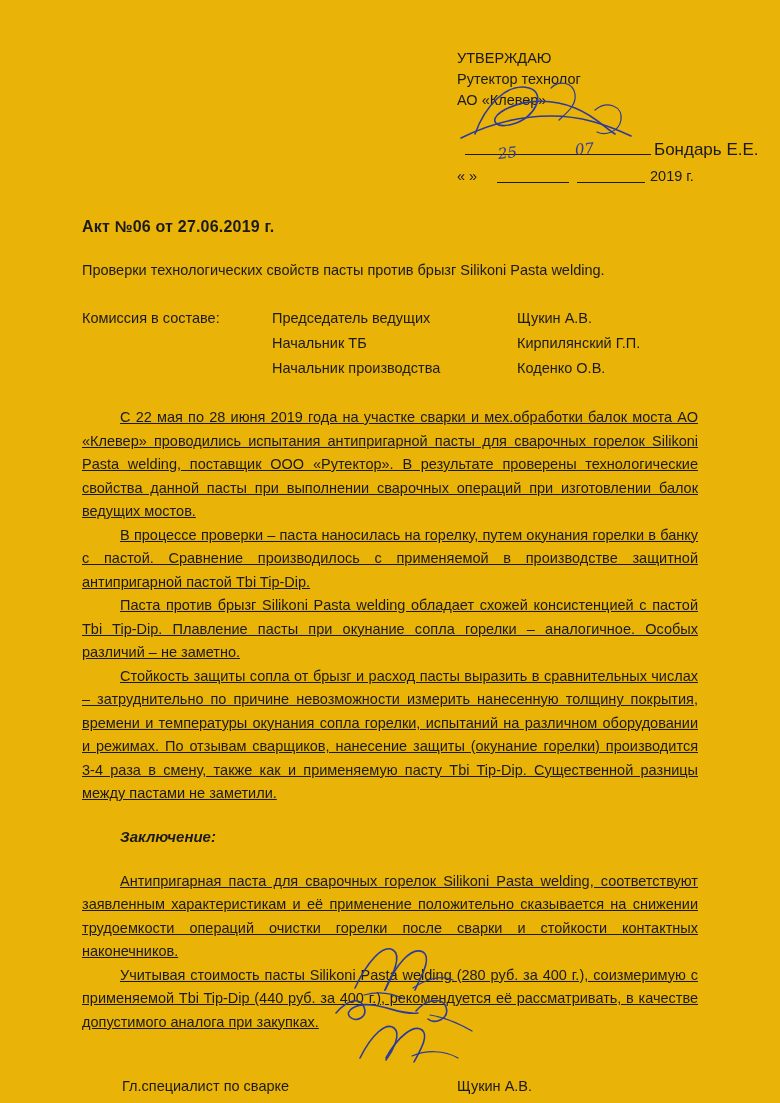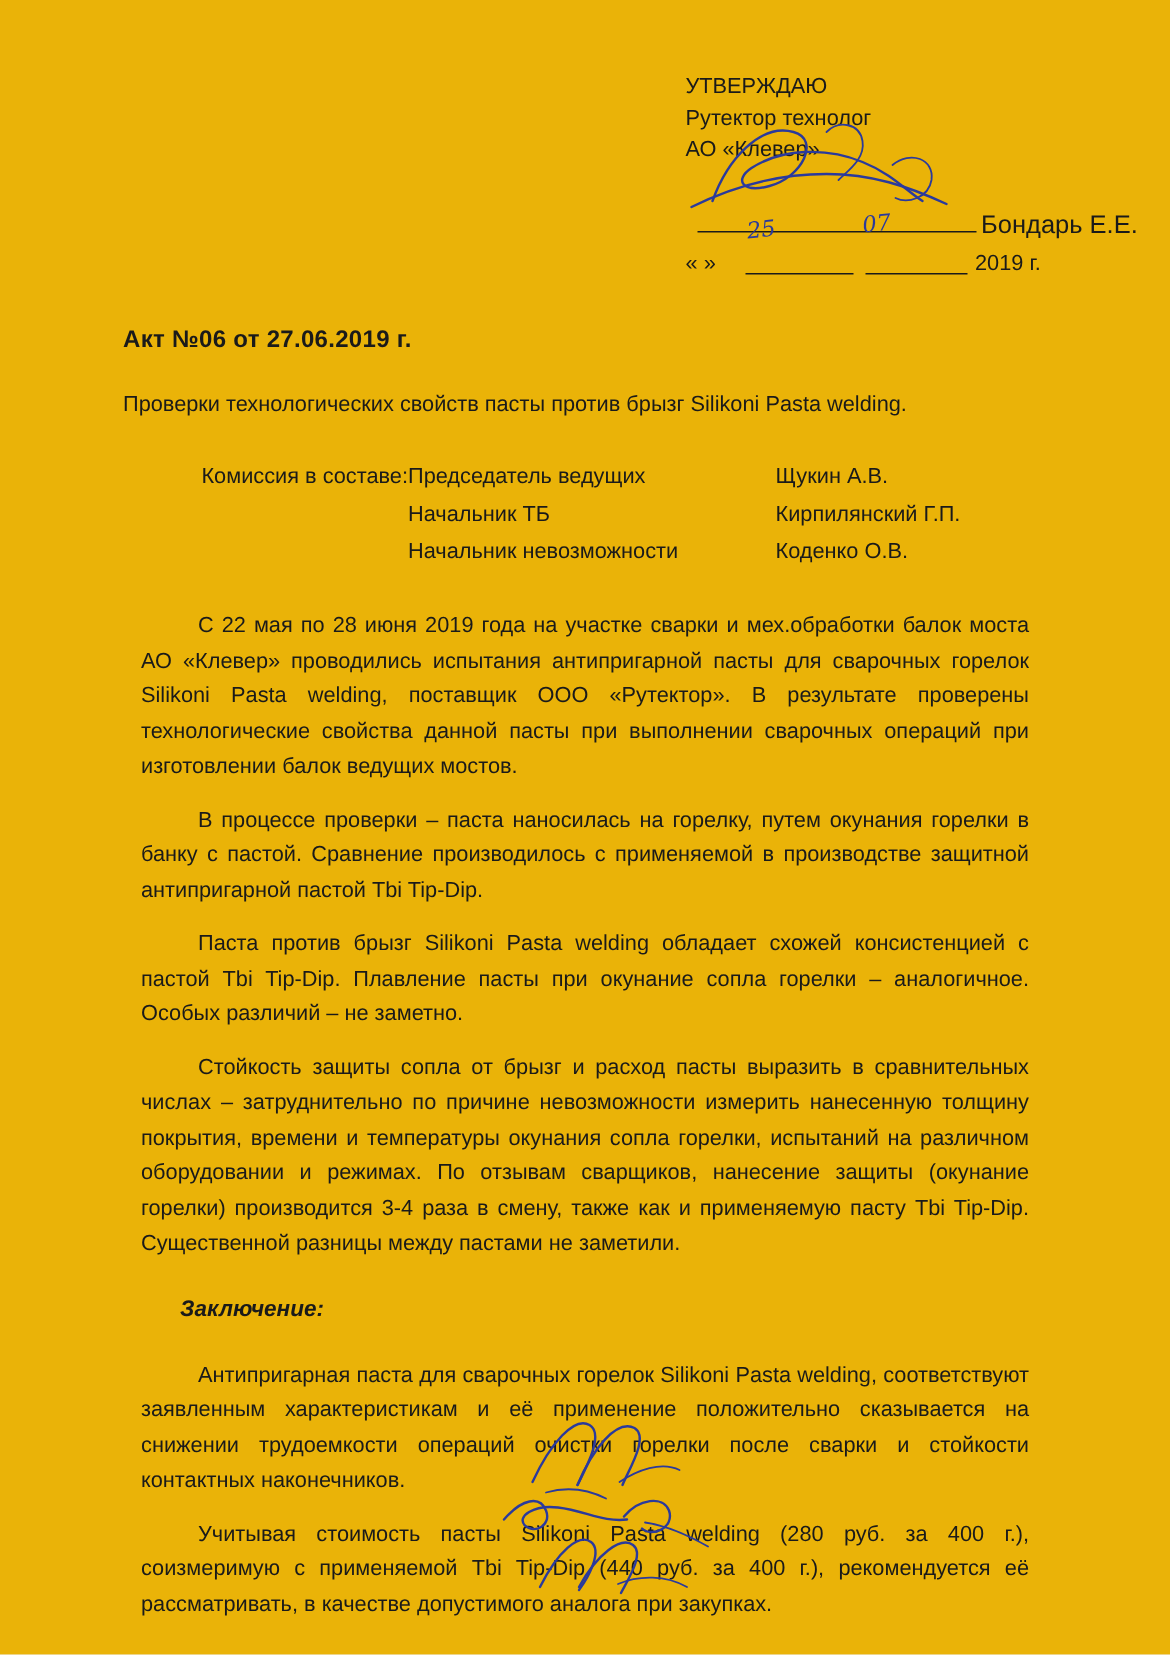--- a/index.html
+++ b/index.html
@@ -81,34 +81,35 @@
     font-size: 14.5px;
   }
 
   
   .commission {
     margin-top: 28px;
     font-size: 14.5px;
     line-height: 25px;
   }
   .commission .row { display: flex; }
-  .commission .c1 { width: 190px; text-align: right; }
+  .commission .c1 { width: 190px; }
   .commission .c2 { width: 245px; }
   .commission .c3 { flex: 1; }
 
   
   .body-text {
     margin-top: 25px;
     font-size: 14.5px;
     line-height: 23.5px;
     text-align: justify;
   }
   .body-text p {
-    margin: 12px;
+    margin: 0;
     text-indent: 38px;
+    text-decoration: underline;
   }
   .section-head {
     margin-top: 22px;
     margin-bottom: 2px;
     font-size: 15px;
     font-weight: bold;
     font-style: italic;
     text-indent: 38px;
   }
 
@@ -178,21 +179,21 @@
         <div class="c2">Председатель ведущих</div>
         <div class="c3">Щукин А.В.</div>
       </div>
       <div class="row">
         <div class="c1"></div>
         <div class="c2">Начальник ТБ</div>
         <div class="c3">Кирпилянский Г.П.</div>
       </div>
       <div class="row">
         <div class="c1"></div>
-        <div class="c2">Начальник невозможности</div>
+        <div class="c2">Начальник производства</div>
         <div class="c3">Коденко О.В.</div>
       </div>
     </div>
 
     <div class="body-text">
       <p>С 22 мая по 28 июня 2019 года на участке сварки и мех.обработки балок моста АО «Клевер» проводились испытания антипригарной пасты для сварочных горелок Silikoni Pasta welding, поставщик ООО «Рутектор». В результате проверены технологические свойства данной пасты при выполнении сварочных операций при изготовлении балок ведущих мостов.</p>
       <p>В процессе проверки – паста наносилась на горелку, путем окунания горелки в банку с пастой. Сравнение производилось с применяемой в производстве защитной антипригарной пастой Tbi Tip-Dip.</p>
       <p>Паста против брызг Silikoni Pasta welding обладает схожей консистенцией с пастой Tbi Tip-Dip. Плавление пасты при окунание сопла горелки – аналогичное. Особых различий – не заметно.</p>
       <p>Стойкость защиты сопла от брызг и расход пасты выразить в сравнительных числах – затруднительно по причине невозможности измерить нанесенную толщину покрытия, времени и температуры окунания сопла горелки, испытаний на различном оборудовании и режимах. По отзывам сварщиков, нанесение защиты (окунание горелки) производится 3-4 раза в смену, также как и применяемую пасту Tbi Tip-Dip. Существенной разницы между пастами не заметили.</p>
     </div>

